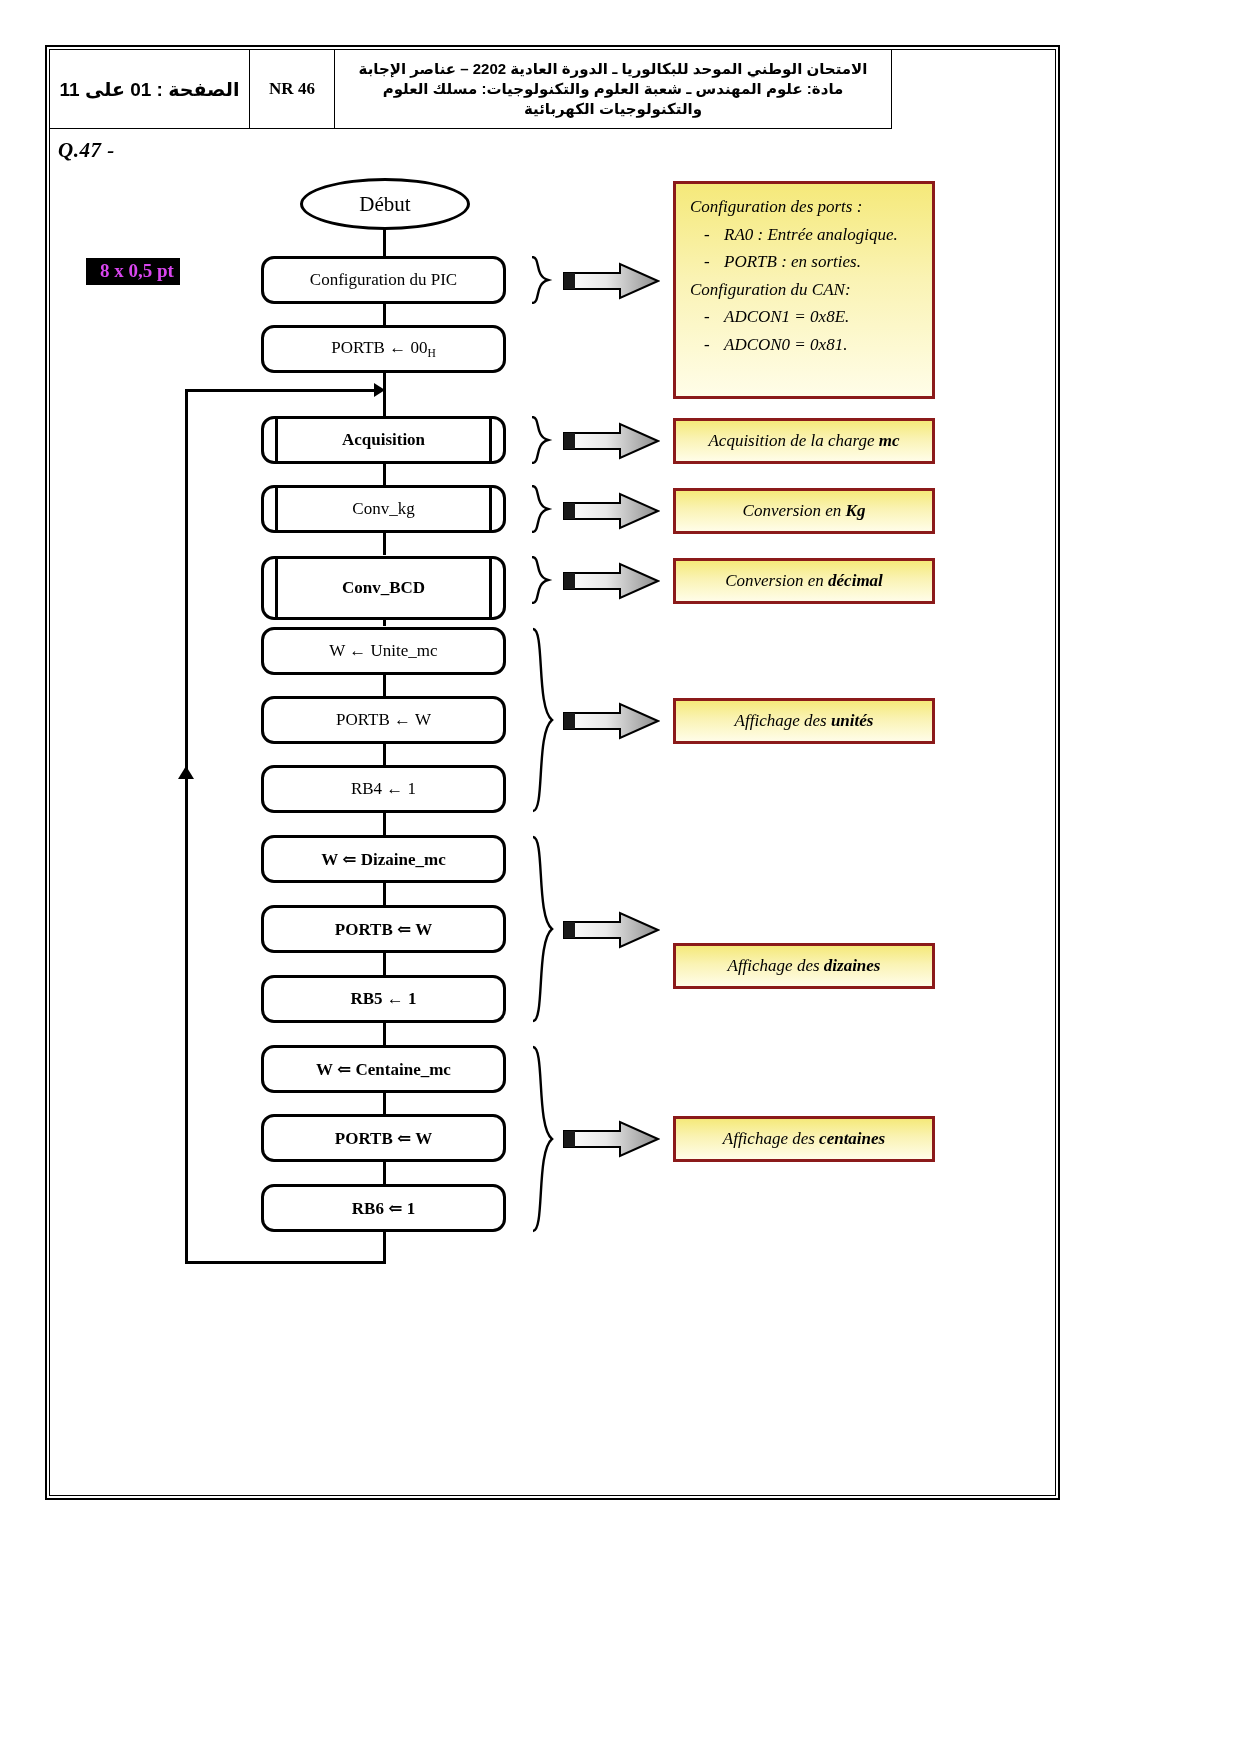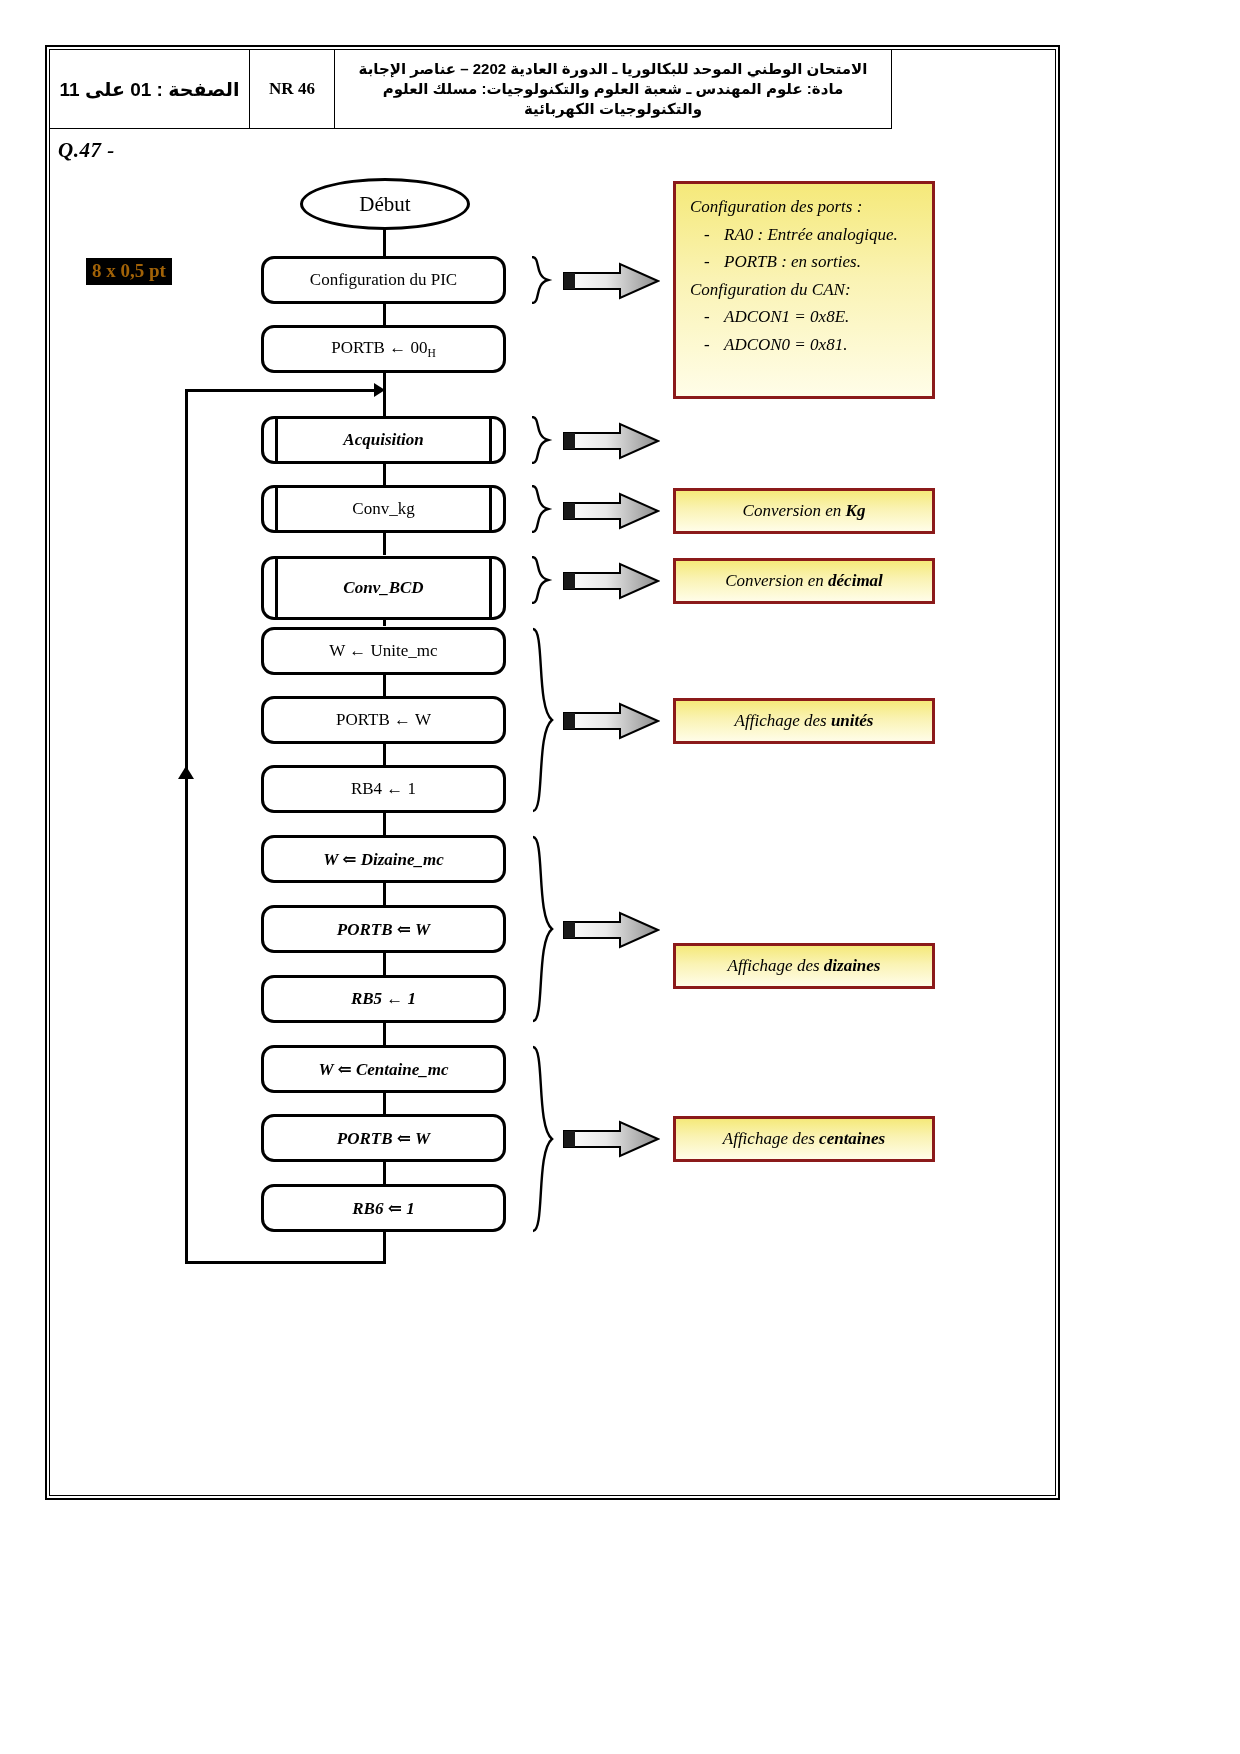--- a/index.html
+++ b/index.html
@@ -64,24 +64,24 @@
     font-weight: bold;
     font-size: 21px;
     letter-spacing: .5px;
   }
 
   
   .points-badge {
     position: absolute;
     left: 86px; top: 258px;
     background: #000;
-    color: #a16207;
+    color: #d946ef;
     font-weight: bold;
     font-size: 19px;
-    padding: 2px 6px 3px 6px;
+    padding: 2px 6px 3px 14px;
     line-height: 1.15;
     white-space: nowrap;
   }
 
   
   .flow { position: absolute; left: 0; top: 0; width: 1240px; height: 1754px; }
 
   .node {
     position: absolute;
     background: #fff;
@@ -96,21 +96,21 @@
     border-radius: 50%;
     font-size: 21px;
   }
 
   .node-proc {
     border: 3px solid #000;
     border-radius: 13px;
     font-size: 17px;
     white-space: nowrap;
   }
-  .node-proc.bold { font-weight: bold; font-style: italic; }
+  .node-proc.bold { font-weight: bold; }
 
   
   .node-sub { }
   .node-sub::before,
   .node-sub::after {
     content: "";
     position: absolute;
     top: -3px; bottom: -3px;
     width: 0;
     border-left: 3px solid #000;
@@ -414,20 +414,23 @@
 
   <div class="note note-list" style="left:673px; top:181px; width:262px; height:218px;">
     <div class="note-line">Configuration des ports :</div>
     <div class="note-line indent"><span class="dash">-</span><span>RA0 : Entrée analogique.</span></div>
     <div class="note-line indent"><span class="dash">-</span><span>PORTB : en sorties.</span></div>
     <div class="note-line">Configuration du CAN:</div>
     <div class="note-line indent"><span class="dash">-</span><span>ADCON1 = 0x8E.</span></div>
     <div class="note-line indent"><span class="dash">-</span><span>ADCON0 = 0x81.</span></div>
   </div>
 
+  <div class="note note-center" style="left:673px; top:418px; width:262px; height:46px;">
+    <span><span>Acquisition de la charge </span><b>mc</b></span>
+  </div>
 
   <div class="note note-center" style="left:673px; top:488px; width:262px; height:46px;">
     <span><span>Conversion en </span><b>Kg</b></span>
   </div>
 
   <div class="note note-center" style="left:673px; top:558px; width:262px; height:46px;">
     <span><span>Conversion en </span><b>décimal</b></span>
   </div>
 
   <div class="note note-center" style="left:673px; top:698px; width:262px; height:46px;">

